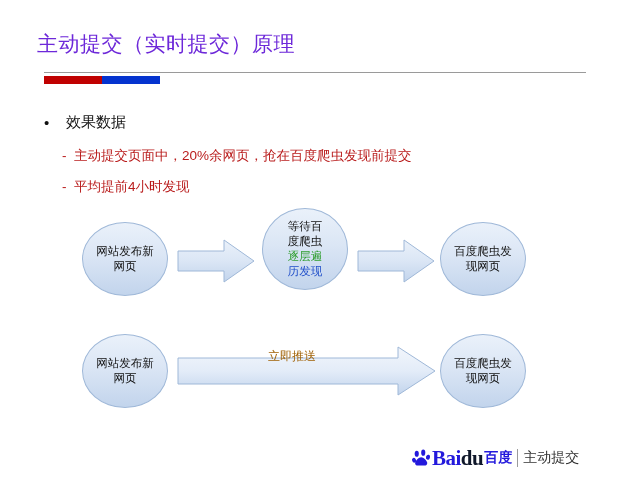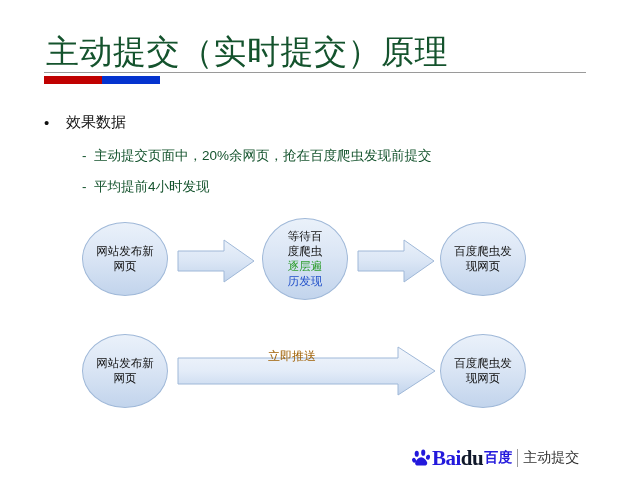--- a/index.html
+++ b/index.html
@@ -16,24 +16,24 @@
     position: relative;
     width: 640px;
     height: 480px;
     background: #ffffff;
     overflow: hidden;
   }
 
   
   #title {
     position: absolute;
-    left: 46px;
+    left: 37px;
     top: 30px;
-    font-size: 33px;
-    color: #14532d;
+    font-size: 21px;
+    color: #6d28d9;
     letter-spacing: 0.5px;
     white-space: nowrap;
   }
   #title-rule {
     position: absolute;
     left: 44px;
     top: 72px;
     width: 542px;
     height: 1px;
     background: #9a9a9a;
@@ -68,22 +68,21 @@
     left: 0;
     top: 1px;
     font-size: 15px;
   }
   #bullet1 .txt {
     margin-left: 22px;
   }
   .sub-bullet {
     position: absolute;
     font-size: 13.5px;
-    color: #14532d;
-    margin-left: 20px;
+    color: #b91c1c;
   }
   .sub-bullet .dash {
     display: inline-block;
     width: 12px;
   }
   #sub1 { left: 62px; top: 147px; }
   #sub2 { left: 62px; top: 178px; }
 
   
   .ellipse {
@@ -98,21 +97,21 @@
     text-align: center;
     font-size: 11.5px;
     line-height: 15px;
     color: #111;
   }
   .ellipse .inner { padding: 0 8px; }
   .green { color: #2f9e2f; }
   .blue { color: #1f4ec9; }
 
   #e1 { left: 82px;  top: 222px; width: 86px; height: 74px; }
-  #e2 { left: 262px; top: 218px; width: 86px; height: 82px; }
+  #e2 { left: 262px; top: 208px; width: 86px; height: 82px; }
   #e3 { left: 440px; top: 222px; width: 86px; height: 74px; }
   #e4 { left: 82px;  top: 334px; width: 86px; height: 74px; }
   #e5 { left: 440px; top: 334px; width: 86px; height: 74px; }
 
   .arrow-svg { position: absolute; }
 
   #red-label {
     position: absolute;
     left: 268px;
     top: 348px;

